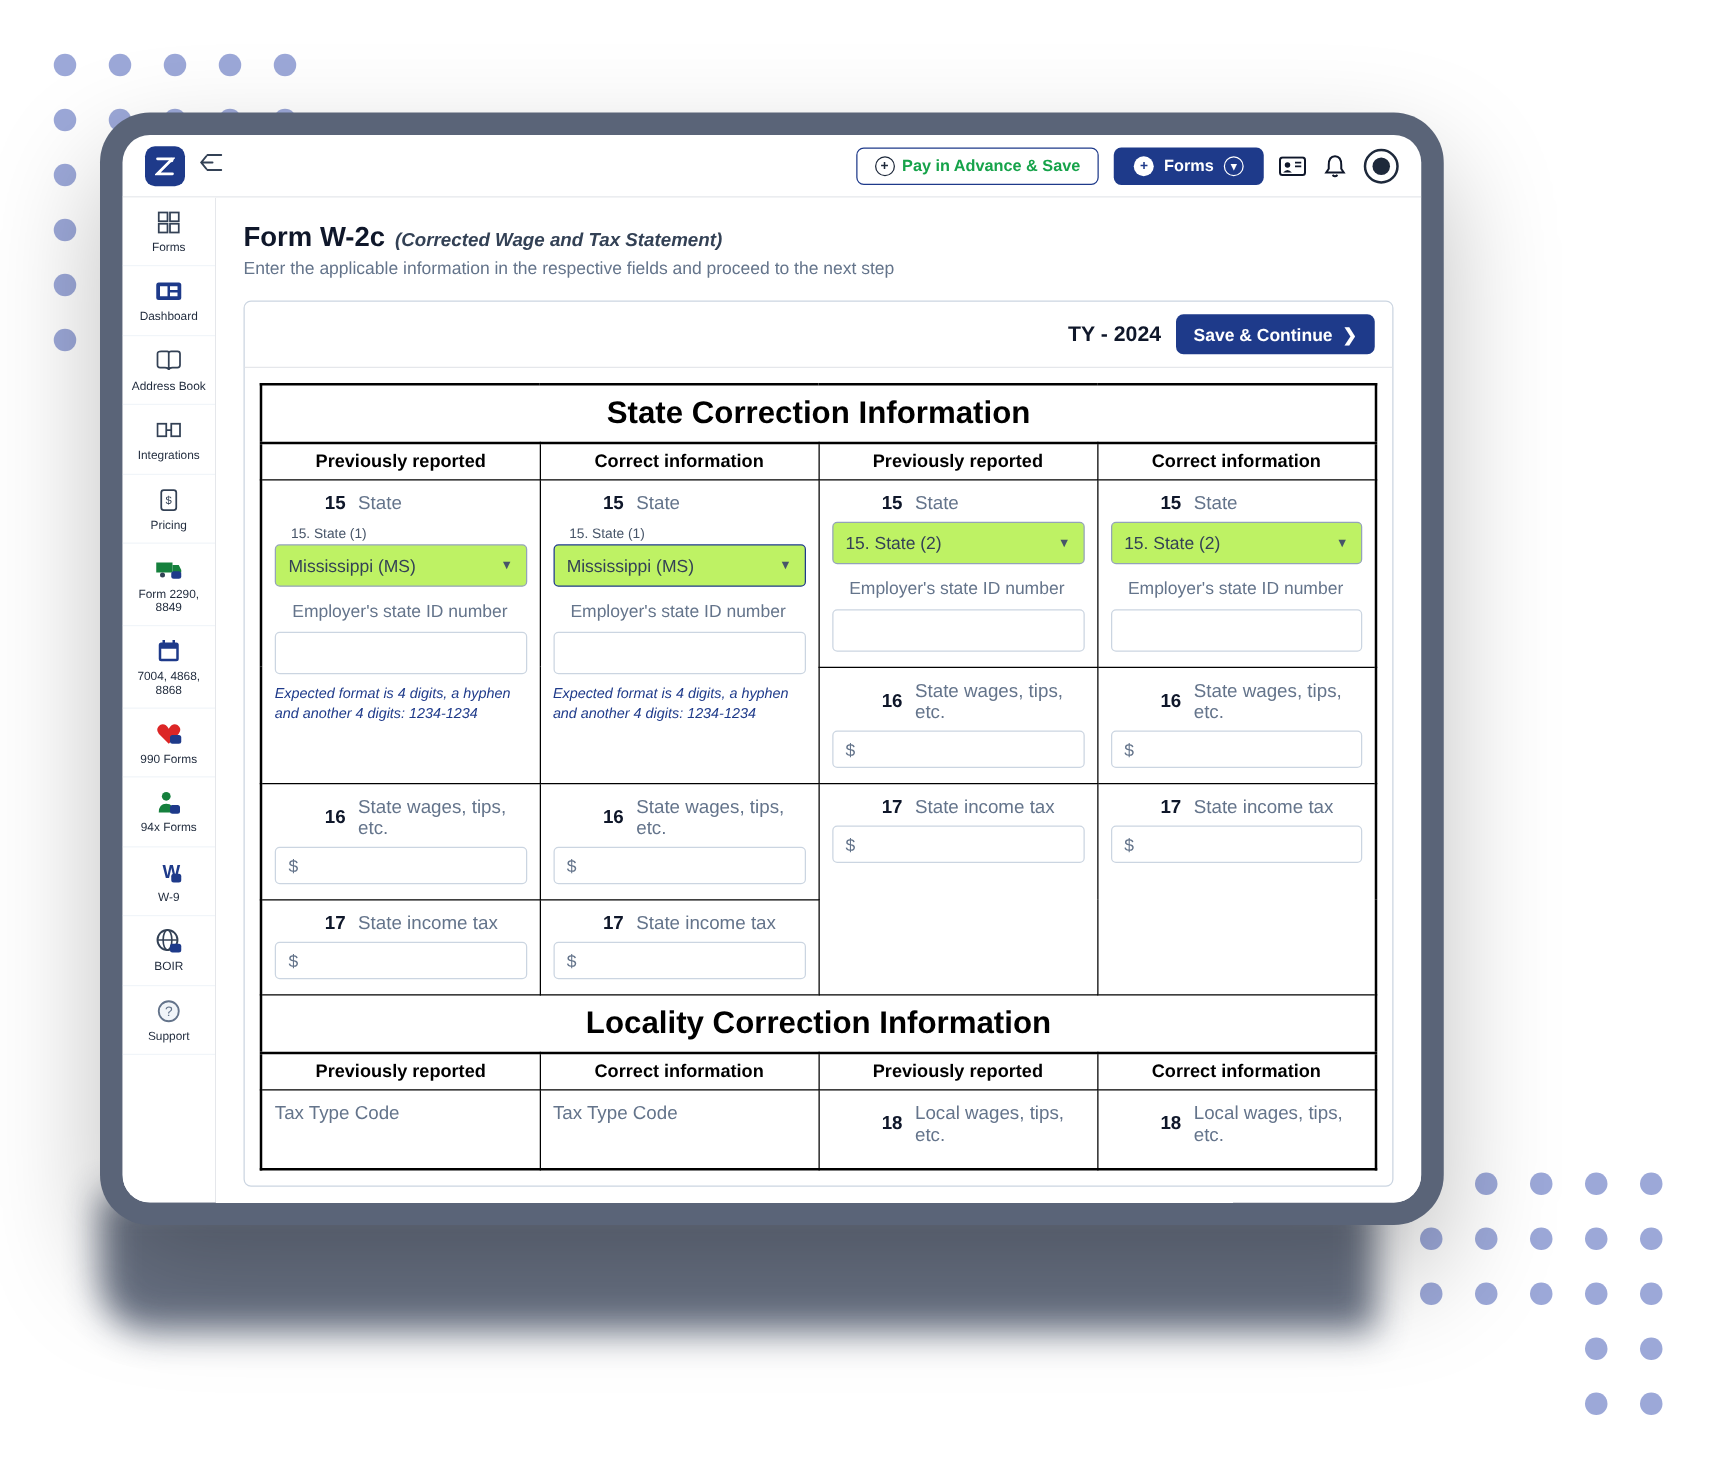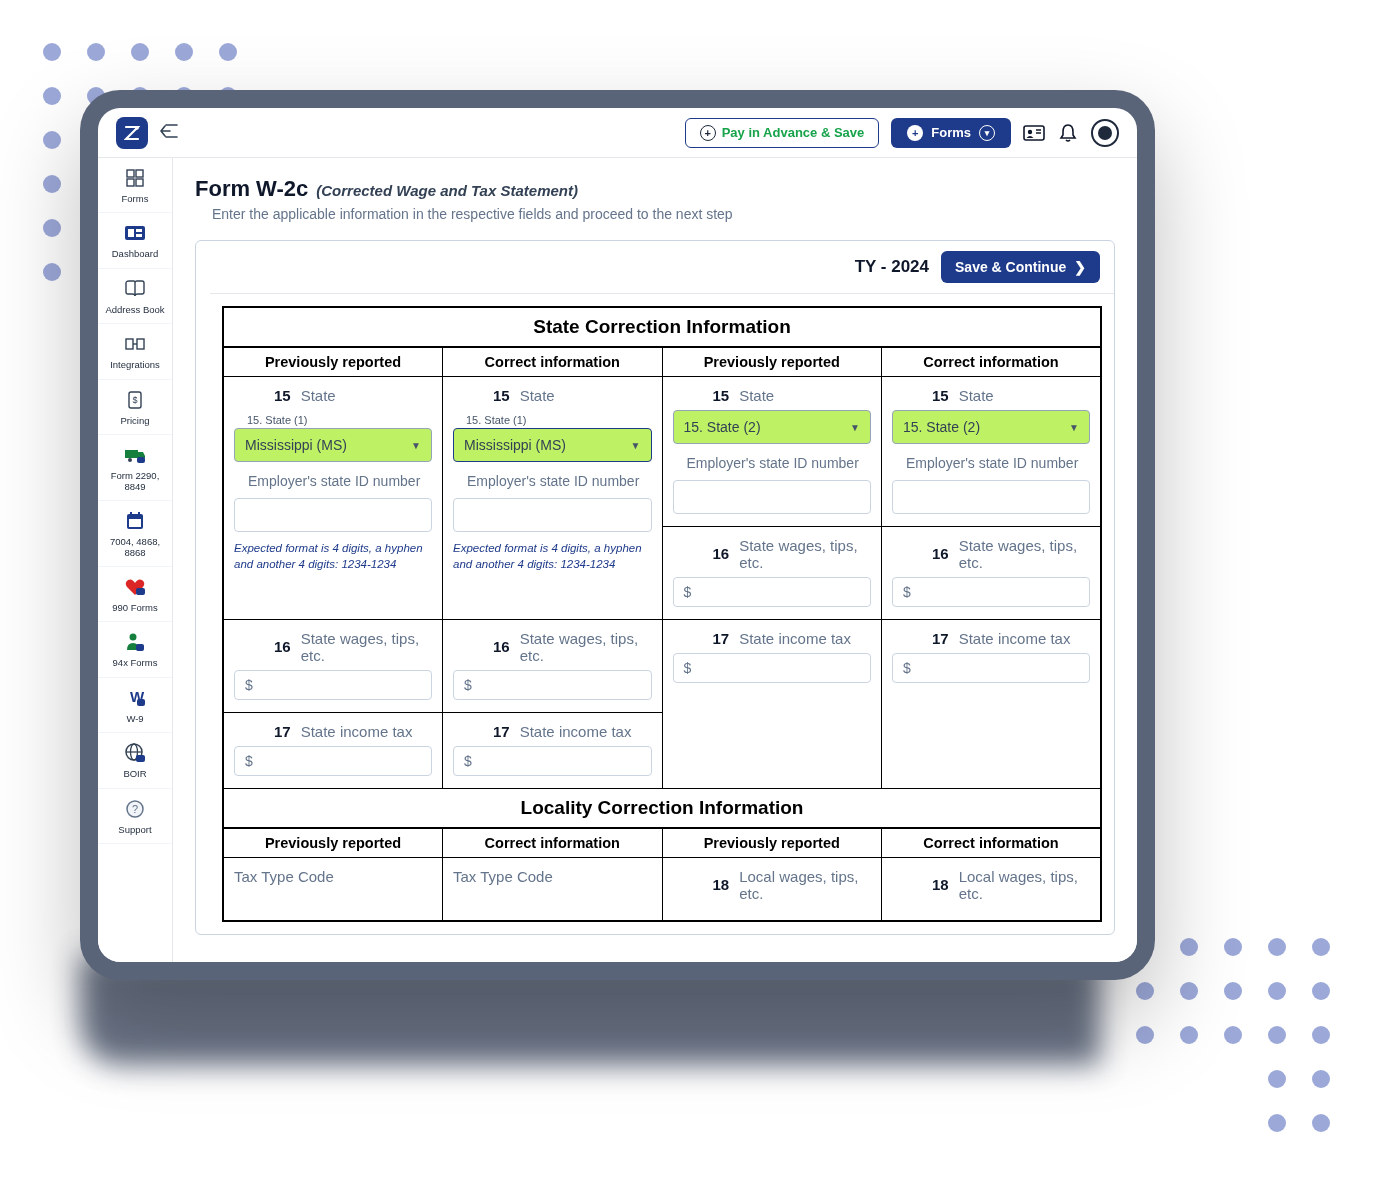--- a/index.html
+++ b/index.html
@@ -34,30 +34,30 @@
   .nav-item { display: flex; flex-direction: column; align-items: center; padding: 8px 4px; gap: 4px; border-bottom: 1px solid #f1f5f9; cursor: pointer; }
   .nav-item .ico { width: 24px; height: 24px; display: flex; align-items: center; justify-content: center; font-size: 18px; color: #1e293b; }
   .nav-item .ico.blue { color: #1e3a8a; }
   .nav-item .ico.red { color: #dc2626; }
   .nav-item .ico.green { color: #15803d; }
   .nav-item .lbl { font-size: 9.5px; color: #1e293b; text-align: center; line-height: 1.1; }
   
   .main { flex: 1; padding: 18px 22px; overflow-y: auto; background: #fff; }
   .page-title { font-size: 22px; font-weight: 700; color: #0f172a; display: flex; align-items: baseline; gap: 8px; }
   .page-title .subtitle { font-size: 15px; font-style: italic; font-weight: 700; color: #334155; }
-  .page-desc { font-size: 14px; color: #64748b; margin-top: 4px; margin-bottom: 18px; margin-left: 17px; }
-  
-  .card { border: 1px solid #cbd5e1; border-radius: 6px; background: #fff; padding-left: 14px; }
+  .page-desc { font-size: 14px; color: #64748b; margin-top: 4px; margin-bottom: 18px; }
+  
+  .card { border: 1px solid #cbd5e1; border-radius: 6px; background: #fff; }
   .card-hdr { display: flex; justify-content: flex-end; align-items: center; padding: 10px 14px; border-bottom: 1px solid #e5e7eb; gap: 12px; }
   .ty-label { font-size: 17px; font-weight: 600; color: #0f172a; }
   .btn-save { background: #1e3a8a; color: #fff; border: none; border-radius: 6px; padding: 8px 14px; font-size: 14px; font-weight: 600; display: flex; align-items: center; gap: 8px; cursor: pointer; }
   
   .form-area { padding: 12px; }
   .form-table { width: 100%; border: 2px solid #000; border-collapse: collapse; }
-  .form-table .section-hd { text-align: center; font-size: 19px; font-weight: 700; padding: 8px; border-bottom: 2px solid #000; border-radius: 12px; }
+  .form-table .section-hd { text-align: center; font-size: 25px; font-weight: 700; padding: 8px; border-bottom: 2px solid #000; border-radius: 12px; }
   .form-table .col-hd { text-align: center; font-size: 14.5px; font-weight: 700; padding: 6px; border: 1px solid #000; }
   .form-table td.cell { border: 1px solid #000; padding: 10px 10px 12px; vertical-align: top; width: 25%; }
   .row-label { display: flex; align-items: center; gap: 10px; margin-bottom: 6px; margin-left: 40px; }
   .row-num { font-size: 15px; font-weight: 700; color: #0f172a; }
   .row-txt { font-size: 15px; color: #64748b; }
   .fieldset-lbl { font-size: 11px; color: #475569; margin-bottom: -7px; margin-left: 10px; background: #fff; position: relative; z-index: 2; display: inline-block; padding: 0 3px; }
   .select { width: 100%; border: 1px solid #94a3b8; border-radius: 4px; padding: 8px 10px; font-size: 14px; color: #334155; background: #bef264; display: flex; justify-content: space-between; align-items: center; cursor: pointer; }
   .select.active { border: 1.5px solid #1e3a8a; }
   .select .caret { font-size: 10px; color: #475569; }
   .sub-label { font-size: 14px; color: #64748b; margin: 10px 0 6px 14px; line-height: 1.4; }

